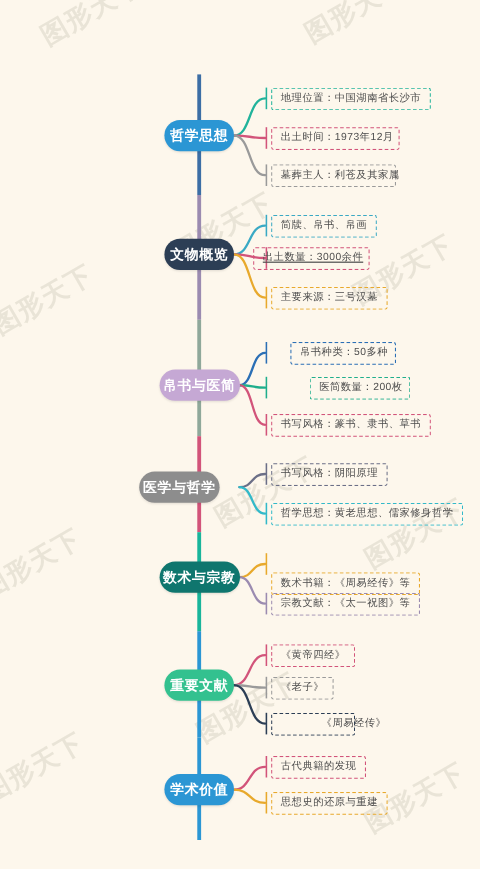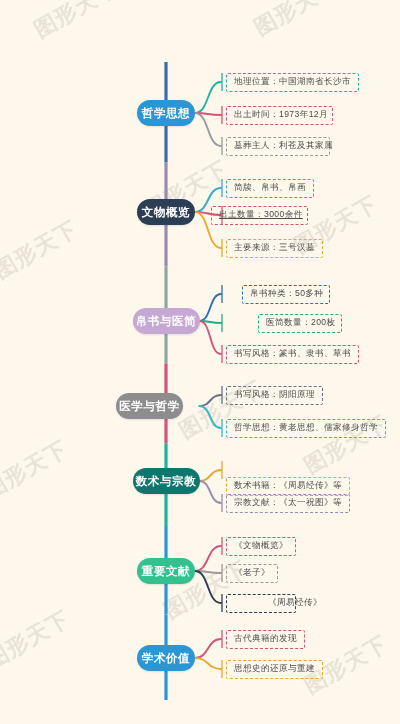--- a/index.html
+++ b/index.html
@@ -147,21 +147,21 @@
       <div class="leaf" style="left: 226px; top: 284.5px; width: 88.2px; border-color: rgb(43, 111, 181); color: rgb(77, 77, 77); margin-left: 16px;">帛书种类：50多种</div>
       <div class="leaf" style="left: 226px; top: 313.5px; width: 83.8px; border-color: rgb(31, 174, 140); color: rgb(77, 77, 77); margin-left: 32px;">医简数量：200枚</div>
       <div class="leaf" style="left: 226px; top: 344.5px; width: 133px; border-color: rgb(210, 84, 122); color: rgb(77, 77, 77);">书写风格：篆书、隶书、草书</div>
       <div class="node1" style="left: 116px; top: 393px; width: 67px; background: rgb(141, 141, 141); text-align: right;">医学与哲学</div>
       <div class="leaf" style="left: 226px; top: 385.5px; width: 97px; border-color: rgb(107, 111, 135); color: rgb(77, 77, 77);">书写风格：阴阳原理</div>
       <div class="leaf" style="left: 226px; top: 418.5px; width: 160px; border-color: rgb(50, 185, 201); color: rgb(77, 77, 77);">哲学思想：黄老思想、儒家修身哲学</div>
       <div class="node1" style="left: 132.5px; top: 468px; width: 67px; background: #0f766e;">数术与宗教</div>
       <div class="leaf" style="left: 226px; top: 460.5px; width: 124px; border-color: rgb(232, 169, 44); color: rgb(77, 77, 77); margin-top: 16px;">数术书籍：《周易经传》等</div>
       <div class="leaf" style="left: 226px; top: 493.5px; width: 124px; border-color: rgb(155, 139, 176); color: rgb(77, 77, 77);">宗教文献：《太一祝图》等</div>
       <div class="node1" style="left: 137px; top: 558px; width: 58px; background: rgb(51, 193, 143);">重要文献</div>
-      <div class="leaf" style="left: 226px; top: 536.5px; width: 70px; border-color: rgb(210, 84, 122); color: rgb(77, 77, 77);">《文物概览》</div>
+      <div class="leaf" style="left: 226px; top: 536.5px; width: 70px; border-color: rgb(210, 84, 122); color: rgb(77, 77, 77);">《黄帝四经》</div>
       <div class="leaf" style="left: 226px; top: 563.5px; width: 52px; border-color: rgb(154, 154, 154); color: rgb(77, 77, 77);">《老子》</div>
       <div class="leaf" style="left: 226px; top: 593.5px; width: 70px; border-color: rgb(44, 62, 85); color: rgb(77, 77, 77); padding-left: 41px;">《周易经传》</div>
       <div class="node1" style="left: 137px; top: 645px; width: 58px; background: rgb(43, 150, 212);">学术价值</div>
       <div class="leaf" style="left: 226px; top: 629.5px; width: 79px; border-color: rgb(210, 84, 122); color: rgb(77, 77, 77);">古代典籍的发现</div>
       <div class="leaf" style="left: 226px; top: 659.5px; width: 97px; border-color: rgb(232, 169, 44); color: rgb(77, 77, 77);">思想史的还原与重建</div>
     </div>
 
 </div>
 
 </body></html>

